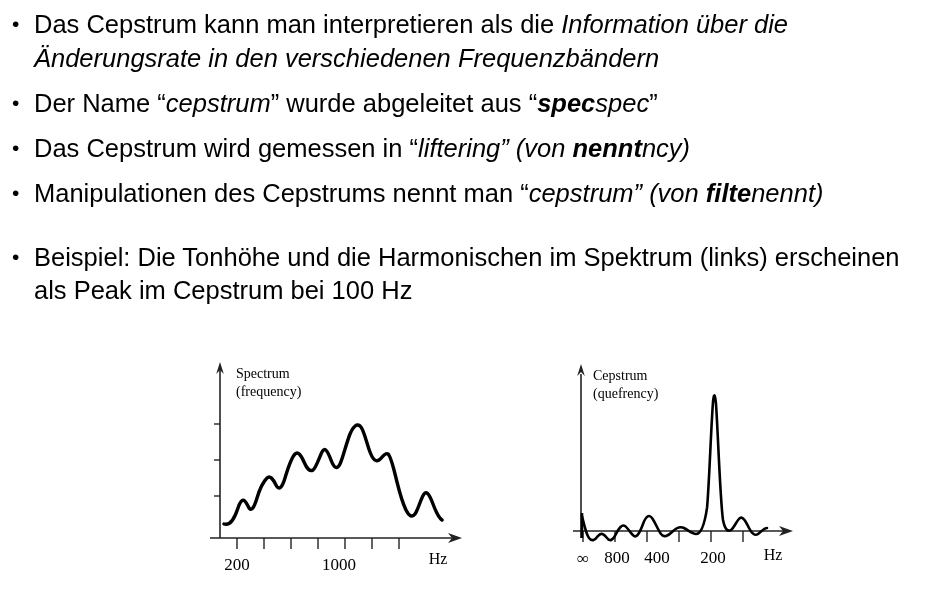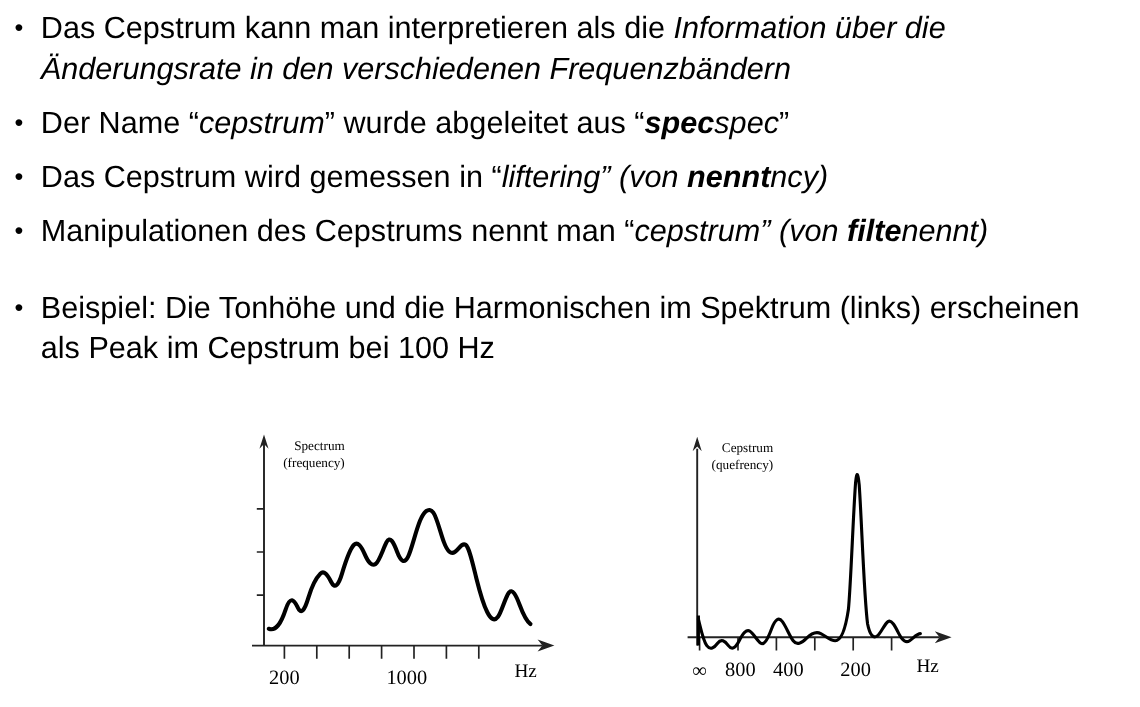--- a/index.html
+++ b/index.html
@@ -56,24 +56,23 @@
   }
   .figure {
     position: absolute;
     top: 0;
   }
   .figure.left { left: 200px; width: 280px; }
   .figure.right { left: 565px; width: 260px; }
   .fig-caption {
     position: absolute;
     font-family: "Liberation Serif", serif;
-    font-size: 11px;
+    font-size: 14px;
     line-height: 1.3;
     white-space: pre-line;
-    text-align: right;
   }
   .figure.left .fig-caption { left: 36px; top: 17px; }
   .figure.right .fig-caption { left: 28px; top: 19px; }
   .fig-svg { position: absolute; left: 0; top: 0; }
   .axis-label {
     font-family: "Liberation Serif", serif;
     font-size: 16px;
   }
   .tick-label {
     font-family: "Liberation Serif", serif;

